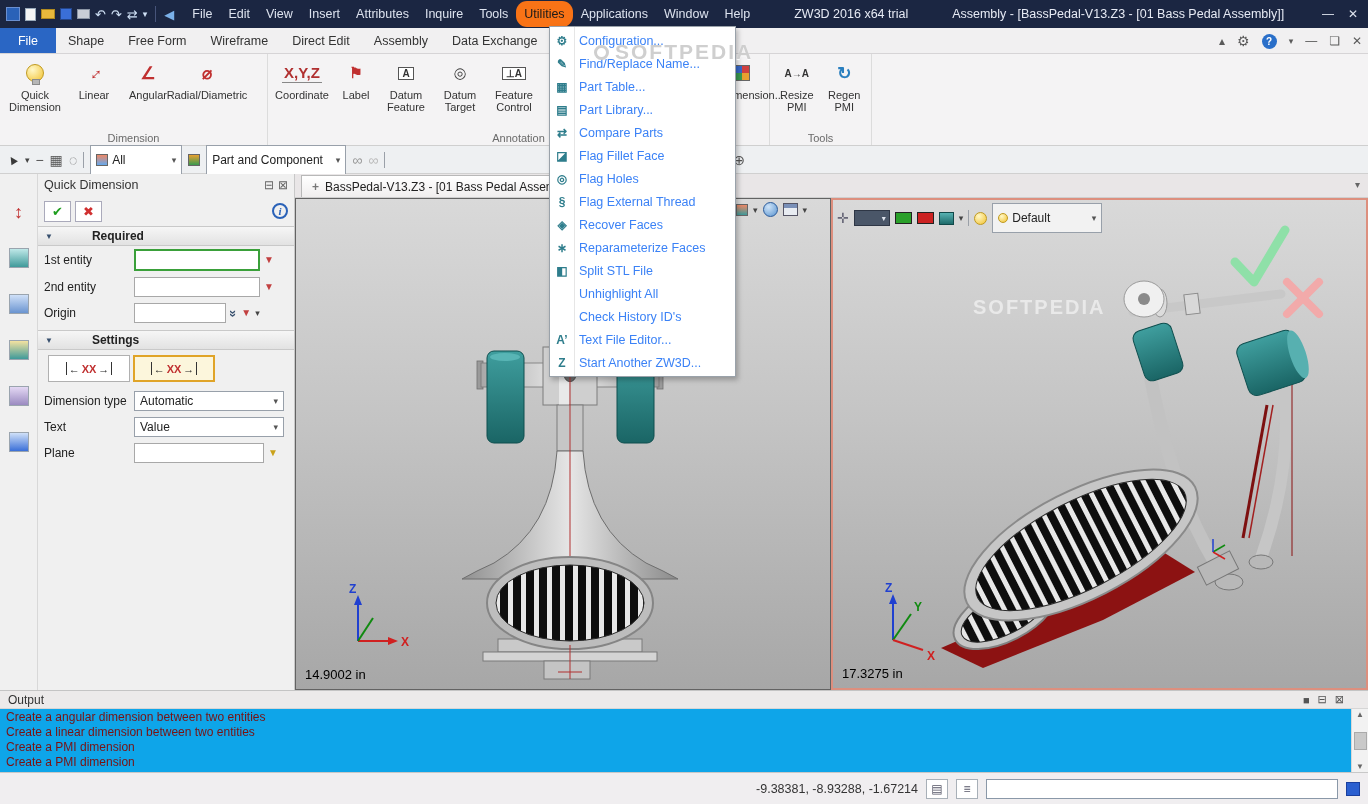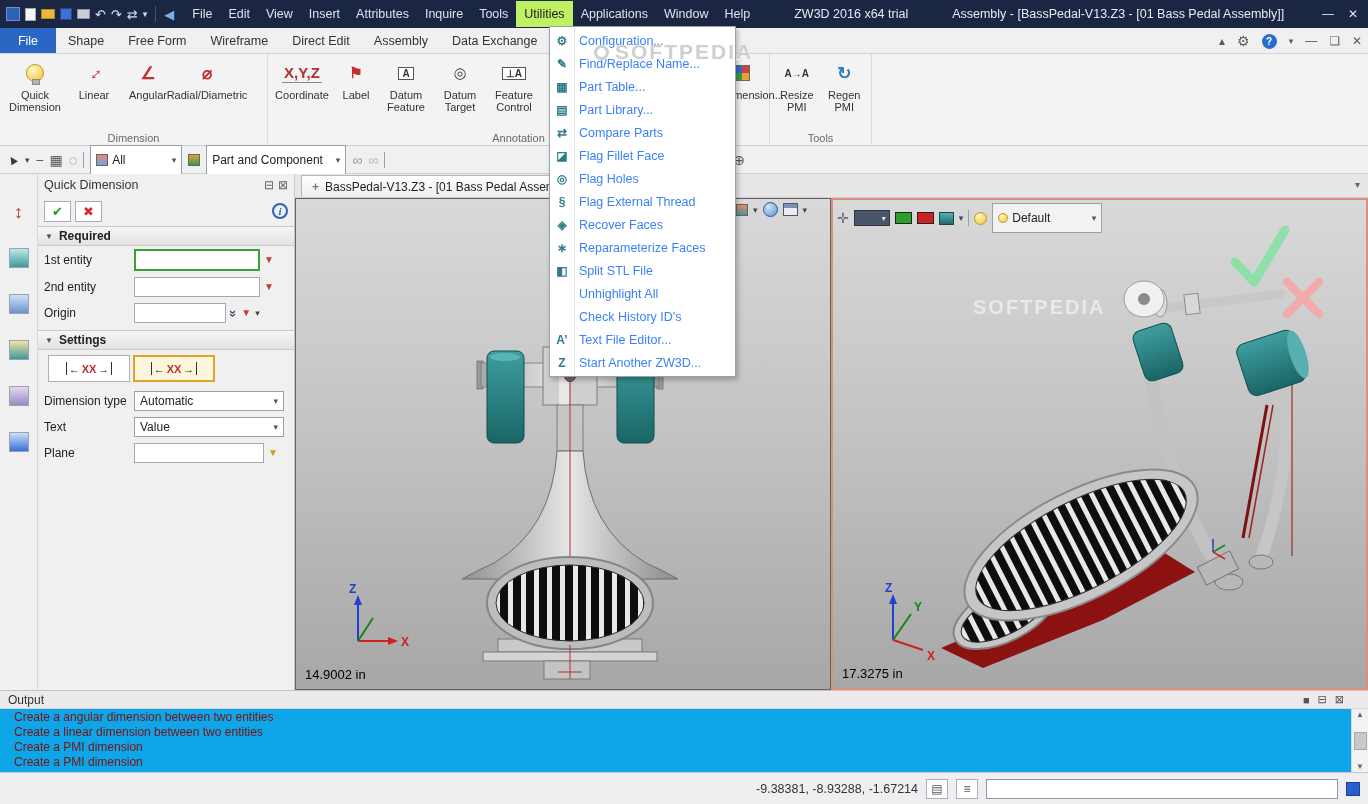--- a/index.html
+++ b/index.html
@@ -12,21 +12,21 @@
   .qat{display:flex;align-items:center;gap:5px;margin-right:10px;}
   .qat .g{font-size:13px;line-height:1;color:#cfe0f5;}
   .ic-app{width:14px;height:14px;background:#2a62b8;border:1px solid #6a8fd0;}
   .ic-doc{width:11px;height:13px;background:#f4f4f4;border:1px solid #9ab;}
   .ic-open{width:14px;height:10px;background:#e8b93c;border:1px solid #b08a20;}
   .ic-save{width:12px;height:12px;background:#3a6fd8;border:1px solid #23458a;}
   .ic-print{width:13px;height:10px;background:#c8cdd6;border:1px solid #8a94a4;}
   .vsep{width:1px;height:16px;background:#47547a;margin:0 3px;}
   .menubar{display:flex;align-items:center;height:28px;}
   .mitem{padding:6px 8px;font-size:12.5px;cursor:default;}
-  .mitem.active{background:#bef264;color:#1a1a1a;}
+  .mitem.active{background:#f97316;color:#1a1a1a;border-radius:11px;}
   .app-title{margin-left:36px;font-size:12.5px;color:#e6eaf4;white-space:nowrap;}
   .doc-title{margin-left:44px;flex:1;font-size:12.5px;color:#e6eaf4;white-space:nowrap;overflow:hidden;}
   .win-ctl{display:flex;gap:14px;margin-right:4px;font-size:12px;color:#dfe4ee;}
 
   
   .rtabs{position:absolute;left:0;top:28px;width:1368px;height:26px;background:#f1f0f1;border-bottom:1px solid #d6d4d6;display:flex;align-items:stretch;}
   .rtab-file{width:56px;background:#2a66c4;color:#fff;display:flex;align-items:center;justify-content:center;font-size:12.5px;}
   .rtab{padding:0 12px;display:flex;align-items:center;font-size:12.5px;color:#333;}
   .rtab.active{background:#ffffff;border:1px solid #cfcfcf;border-bottom:none;}
   .rtabs-right{position:absolute;right:6px;top:0;height:26px;display:flex;align-items:center;gap:12px;color:#5a5a5a;}
@@ -65,21 +65,21 @@
   
   .panel{position:absolute;left:38px;top:174px;width:257px;height:516px;background:#f0f0f0;border-right:1px solid #c8c8c8;}
   .p-head{height:22px;display:flex;align-items:center;padding:0 6px;font-size:12.5px;color:#333;}
   .p-head .sp{margin-left:auto;display:flex;gap:4px;color:#666;font-size:12px;}
   .p-actions{height:30px;display:flex;align-items:center;gap:4px;padding:0 6px;}
   .btn-sm{width:27px;height:21px;background:#fff;border:1px solid #aab;display:flex;align-items:center;justify-content:center;font-size:13px;}
   .ok{color:#1e9e1e;} .cancel{color:#d03030;}
   .info-ball{margin-left:auto;width:16px;height:16px;border-radius:50%;border:2px solid #2a62b8;color:#2a62b8;font-family:"Liberation Serif",serif;font-weight:bold;font-style:italic;display:flex;align-items:center;justify-content:center;font-size:11px;}
   .sec-head{height:20px;background:linear-gradient(#f6f6f6,#e2e2e2);border-top:1px solid #c9c9c9;border-bottom:1px solid #c9c9c9;display:flex;align-items:center;padding:0 7px;gap:6px;}
   .sec-head .arr{font-size:8px;color:#38506e;}
-  .sec-head .tt{font-weight:bold;font-size:12px;color:#222;}
+  .sec-head .tt{font-weight:bold;font-size:12px;color:#222;margin-left:33px;}
   .frow{display:flex;align-items:center;padding:3px 6px;gap:4px;}
   .flab{width:86px;font-size:12px;color:#222;}
   .txt{height:20px;border:1px solid #a8a8a8;background:#fff;font-family:inherit;font-size:12px;padding:0 3px;}
   .txt.green{border:2px solid #3aa03a;height:22px;}
   .pick{font-size:10px;color:#c24040;line-height:1;}
   .pick.gold{color:#caa21a;}
   .chev2{display:inline-block;transform:rotate(90deg);color:#38506e;font-weight:bold;font-size:13px;}
   .selbox{height:20px;background:#fff;border:1px solid #98a0aa;display:flex;align-items:center;padding:0 5px;font-size:12px;}
   .selbox::after{content:"▾";font-size:9px;color:#555;margin-left:auto;padding-left:6px;}
   .tglrow{display:flex;gap:3px;padding:5px 6px 6px 10px;}
@@ -108,21 +108,21 @@
   .globe{width:15px;height:15px;border-radius:50%;background:radial-gradient(circle at 35% 30%,#cfe4f8,#5a94d0);border:1px solid #2a5a9a;}
   .winico{width:15px;height:13px;border:1px solid #556;background:#e8ecf2;}
   .winico::before{content:"";display:block;height:4px;background:#7a90b8;}
   .caret{font-size:9px;color:#444;}
   .vsep2{width:1px;height:16px;background:#9aa0a8;}
 
   
   .output{position:absolute;left:0;top:690px;width:1368px;height:82px;background:#0ea5e9;border-top:1px solid #c4c4c4;}
   .o-head{height:18px;background:#eceaea;display:flex;align-items:center;padding:0 8px;font-size:12px;color:#333;border-bottom:1px solid #d6d6d6;}
   .o-icons{margin-left:auto;display:flex;gap:8px;align-items:center;color:#555;font-size:11px;margin-right:16px;}
-  .o-body{position:absolute;left:0;top:18px;right:17px;bottom:0;overflow:hidden;padding:1px 14px;}
+  .o-body{position:absolute;left:0;top:18px;right:17px;bottom:0;overflow:hidden;padding:1px 6px;}
   .oline{font-size:12px;line-height:15px;color:#7a1212;}
   .o-scroll{position:absolute;right:0;top:18px;bottom:0;width:17px;background:#f2f2f2;border-left:1px solid #d8d8d8;display:flex;flex-direction:column;align-items:center;justify-content:space-between;padding:1px 0;color:#666;font-size:8px;}
   .o-thumb{width:13px;height:18px;background:#c9c9c9;border:1px solid #aaa;}
 
   
   .statusbar{position:absolute;left:0;top:772px;width:1368px;height:32px;background:#f0eef0;border-top:1px solid #c8c8c8;display:flex;align-items:center;padding:0 8px;gap:8px;}
   .coords{margin-left:auto;font-size:12.5px;color:#333;}
   .sb-btn{width:22px;height:20px;background:#fff;border:1px solid #a8b0b8;display:flex;align-items:center;justify-content:center;font-size:12px;color:#556;}
   .sb-input{width:352px;height:20px;border:1px solid #8a98a8;background:#fff;font-family:inherit;font-size:12px;padding:0 4px;}
   .grip{width:14px;height:14px;background:#2a5fd0;border:1px solid #1a3f9e;}

